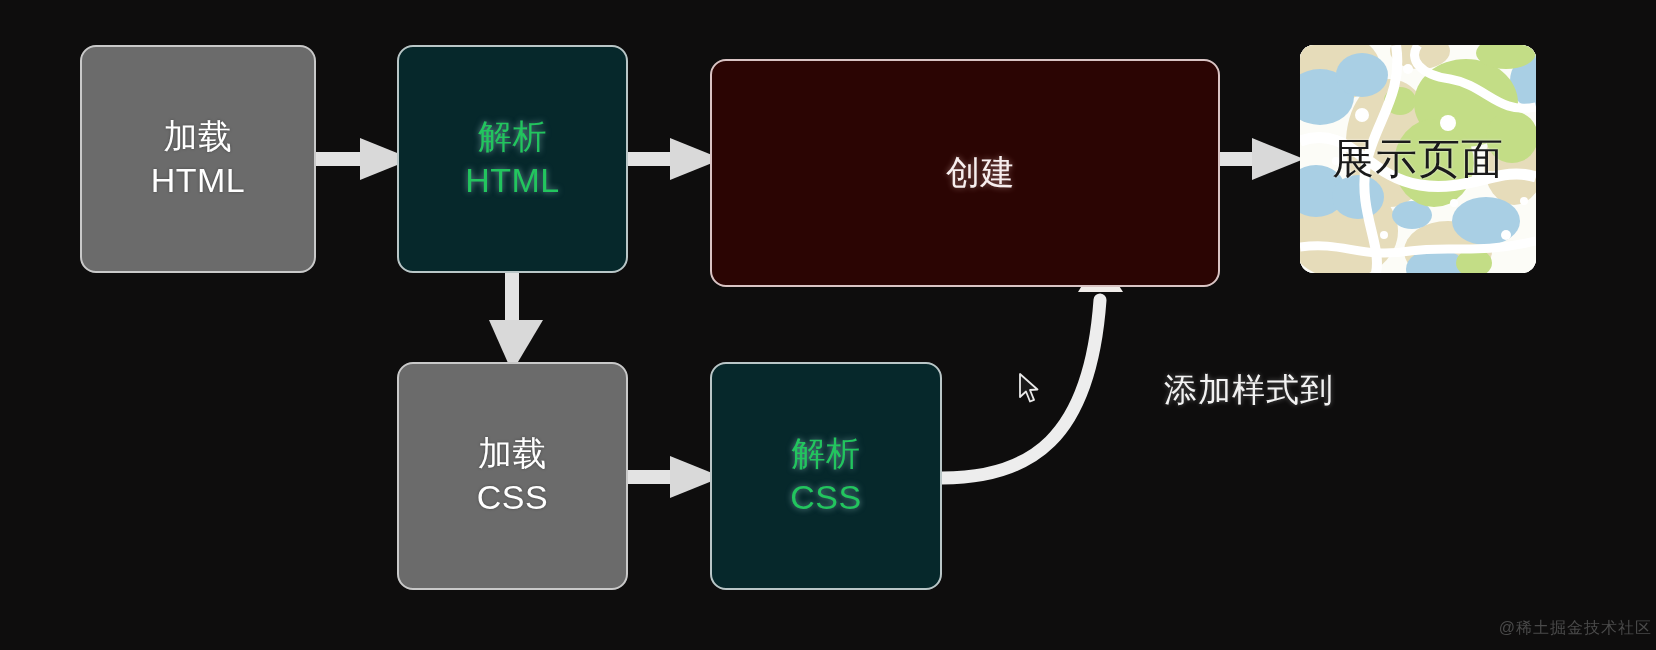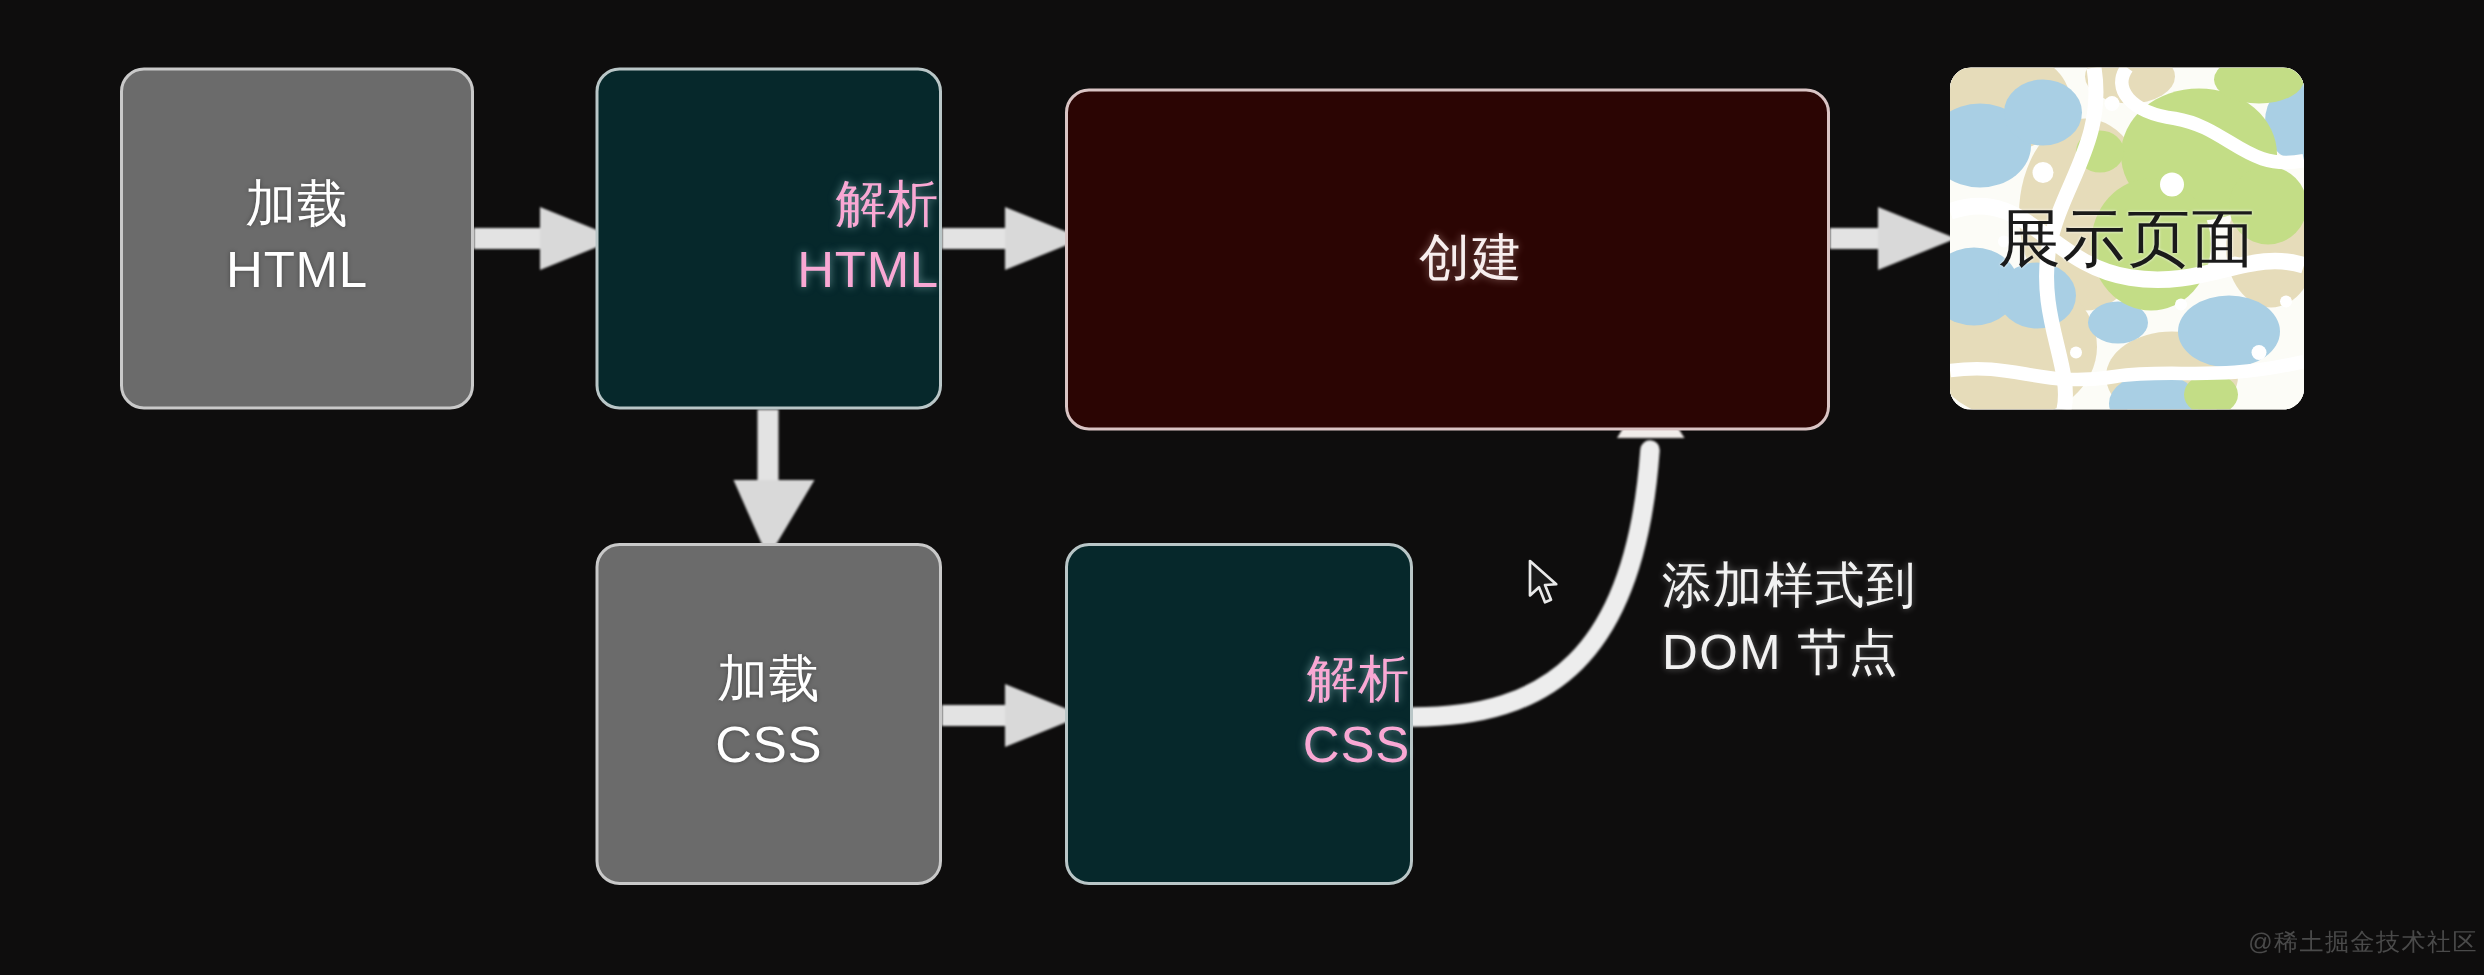--- a/index.html
+++ b/index.html
@@ -44,23 +44,22 @@
   .node.gray {
     background: #6b6b6b;
     border: 2px solid #c9c9c9;
     color: #ffffff;
     text-shadow: 0 0 3px rgba(0,0,0,.35);
   }
   
   .node.teal {
     background: #06282b;
     border: 2px solid #b9c6c7;
-    color: #f9a8d4;
+    color: #22c55e;
     text-shadow: 0 0 6px rgba(180,230,235,.55);
-    align-items: flex-end;
   }
   
   .node.maroon {
     background: #2b0503;
     border: 2px solid #d9c4c4;
     color: #f7eeee;
     text-shadow: 0 0 6px rgba(255,210,205,.45);
   }
 
   
@@ -101,21 +100,21 @@
   #wires {
     position: absolute;
     left: 0; top: 0;
     width: 1656px; height: 650px;
     pointer-events: none;
   }
 
   
   #curve-label {
     position: absolute;
-    left: 1108px;
+    left: 1164px;
     top: 368px;
     width: 300px;
     color: #f2f2f2;
     font-size: 33px;
     line-height: 1.35;
     letter-spacing: 1px;
     text-shadow: 0 0 5px rgba(255,255,255,.35);
     user-select: none;
   }
   #curve-label .ln { display: block; white-space: nowrap; }
@@ -249,21 +248,20 @@
         <circle cx="84" cy="190" r="4" fill="#ffffff"></circle>
         <circle cx="154" cy="158" r="4" fill="#ffffff"></circle>
         <circle cx="224" cy="156" r="4" fill="#ffffff"></circle>
       </svg>
     </div>
     <span class="page-label">展示页面</span>
   </div>
 
   <div id="curve-label">
     <span class="ln">添加样式到</span>
-    <span class="ln">DOM 节点</span>
   </div>
 
   <svg id="mouse-cursor" viewBox="0 0 22 32" xmlns="http://www.w3.org/2000/svg">
     <path d="M2,1 L2,24 L8,18.5 L12,28.5 L16,26.8 L12,17 L19.5,16.5 Z" fill="#1a1a1a" stroke="#e9e9e9" stroke-width="1.8" stroke-linejoin="round"></path>
   </svg>
 
   <div id="watermark">@稀土掘金技术社区</div>
 
 </div>
 

